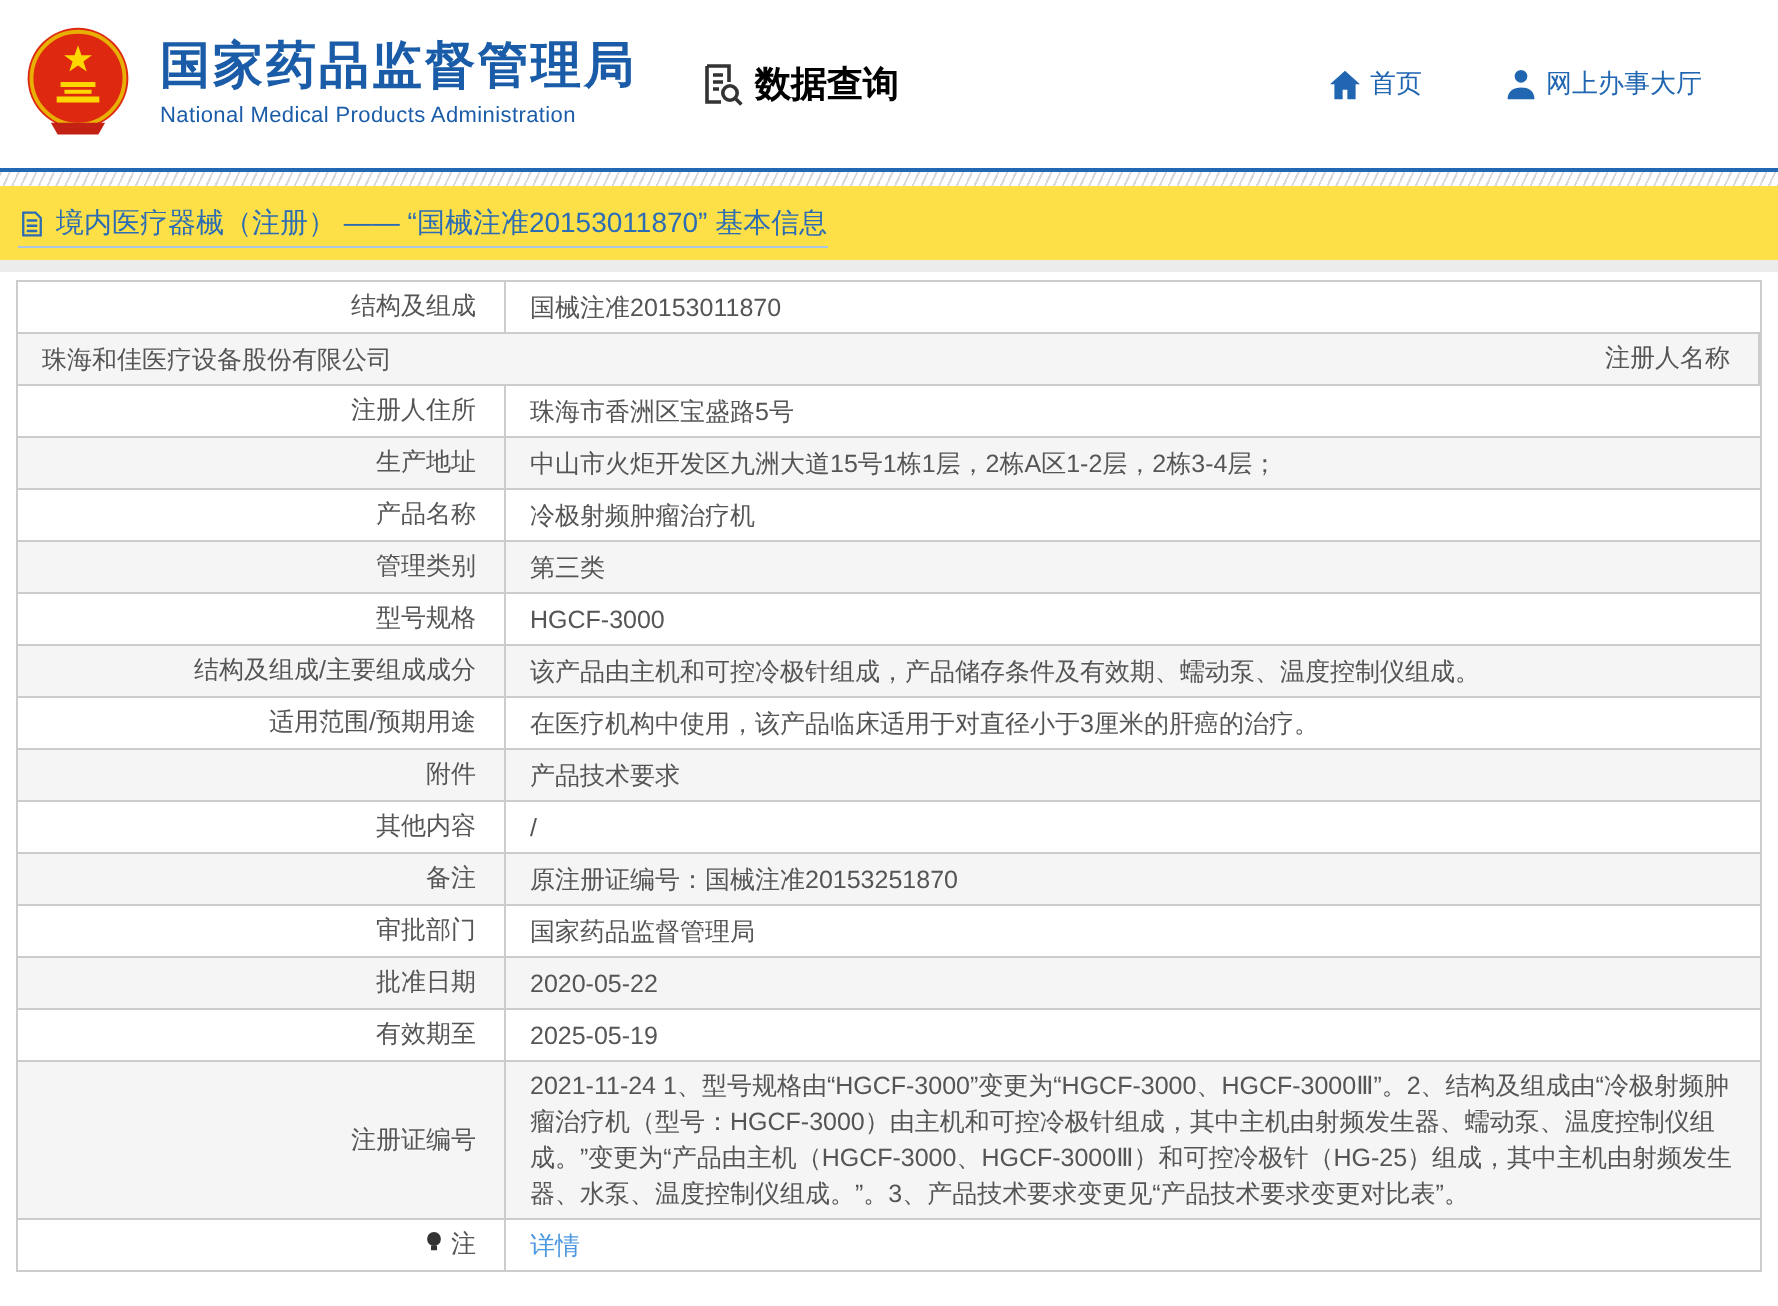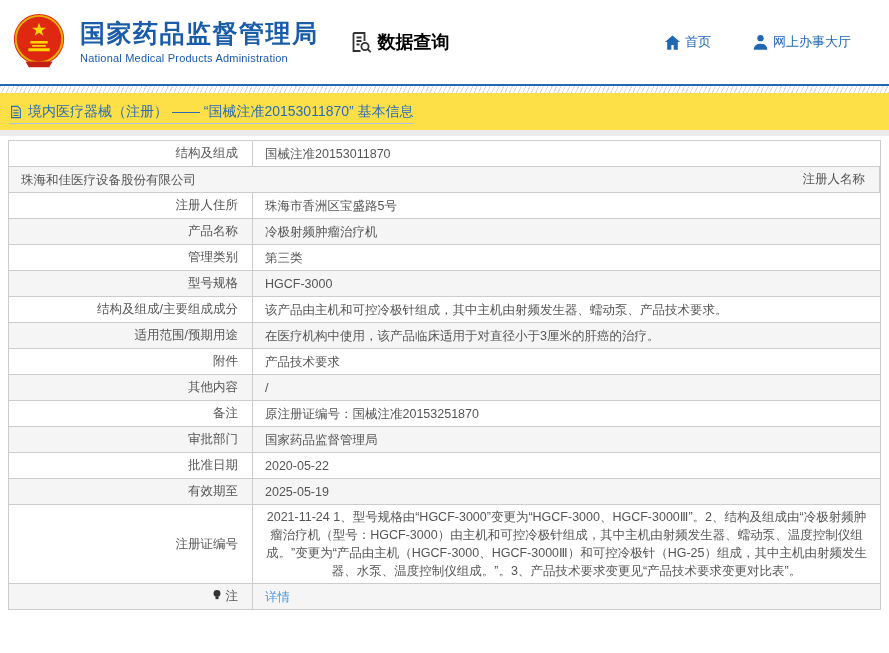--- a/index.html
+++ b/index.html
@@ -33,21 +33,21 @@
   .breadcrumb svg { display:block; flex:0 0 auto; }
   .gray-band { height:6px; background:#ececec; }
 
   
   .table { margin:4px 8px 0 8px; border:1px solid #cccccc; background:#fff; }
   .row { display:flex; align-items:stretch; background:#ffffff; }
   .row + .row { border-top:1px solid #cccccc; }
   .row:nth-child(even) { background:#f5f5f5; }
   .cell { display:flex; align-items:center; font-size:12.5px; color:#555; }
   .cell.label { width:244px; flex:0 0 auto; justify-content:flex-end; text-align:right; padding:3px 14px 3px 6px; border-right:1px solid #cccccc; min-height:25px; gap:3px; }
-  .cell.value { flex:1; padding:3px 12px; line-height:18px; word-break:break-all;text-align:center; }
+  .cell.value { flex:1; padding:3px 12px; line-height:18px; word-break:break-all; }
   .link { color:#4b97e0; text-decoration:none; cursor:pointer; }
 </style>
 </head>
 <body>
 
 <div class="header">
   <span class="logo">
     <svg viewBox="0 0 64 64" width="62" height="62">
       <circle cx="32" cy="29" r="26" fill="#de2910"></circle>
       <circle cx="32" cy="29" r="24" fill="none" stroke="#e8b004" stroke-width="2"></circle>
@@ -118,39 +118,43 @@
   <div class="row">
     <div class="cell value">珠海和佳医疗设备股份有限公司</div>
     <div class="cell label">注册人名称</div>
   </div>
 
   <div class="row">
     <div class="cell label">注册人住所</div>
     <div class="cell value">珠海市香洲区宝盛路5号</div>
   </div>
 
+  <div class="row">
+    <div class="cell label">生产地址</div>
+    <div class="cell value">中山市火炬开发区九洲大道15号1栋1层，2栋A区1-2层，2栋3-4层；</div>
+  </div>
 
   <div class="row">
     <div class="cell label">产品名称</div>
     <div class="cell value">冷极射频肿瘤治疗机</div>
   </div>
 
   <div class="row">
     <div class="cell label">管理类别</div>
     <div class="cell value">第三类</div>
   </div>
 
   <div class="row">
     <div class="cell label">型号规格</div>
     <div class="cell value">HGCF-3000</div>
   </div>
 
   <div class="row">
     <div class="cell label">结构及组成/主要组成成分</div>
-    <div class="cell value">该产品由主机和可控冷极针组成，其中主机由射频发生器、蠕动泵、产品技术要求。</div>
+    <div class="cell value">该产品由主机和可控冷极针组成，产品储存条件及有效期、蠕动泵、温度控制仪组成。</div>
   </div>
 
   <div class="row">
     <div class="cell label">适用范围/预期用途</div>
     <div class="cell value">在医疗机构中使用，该产品临床适用于对直径小于3厘米的肝癌的治疗。</div>
   </div>
 
 
   <div class="row">
     <div class="cell label">附件</div>

